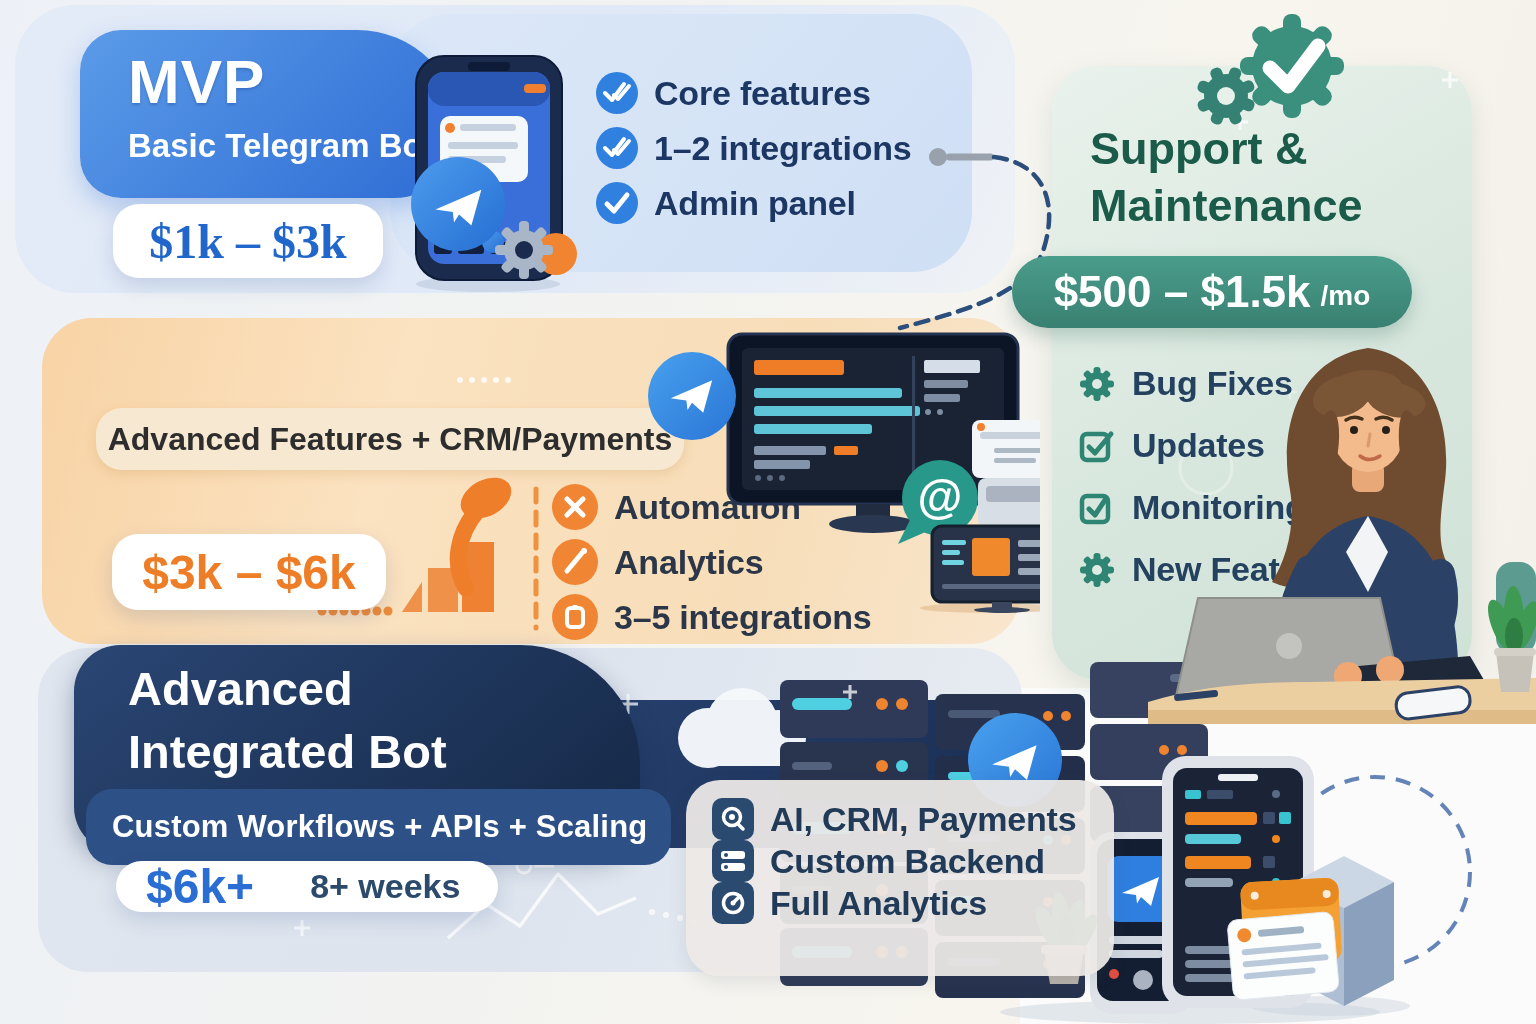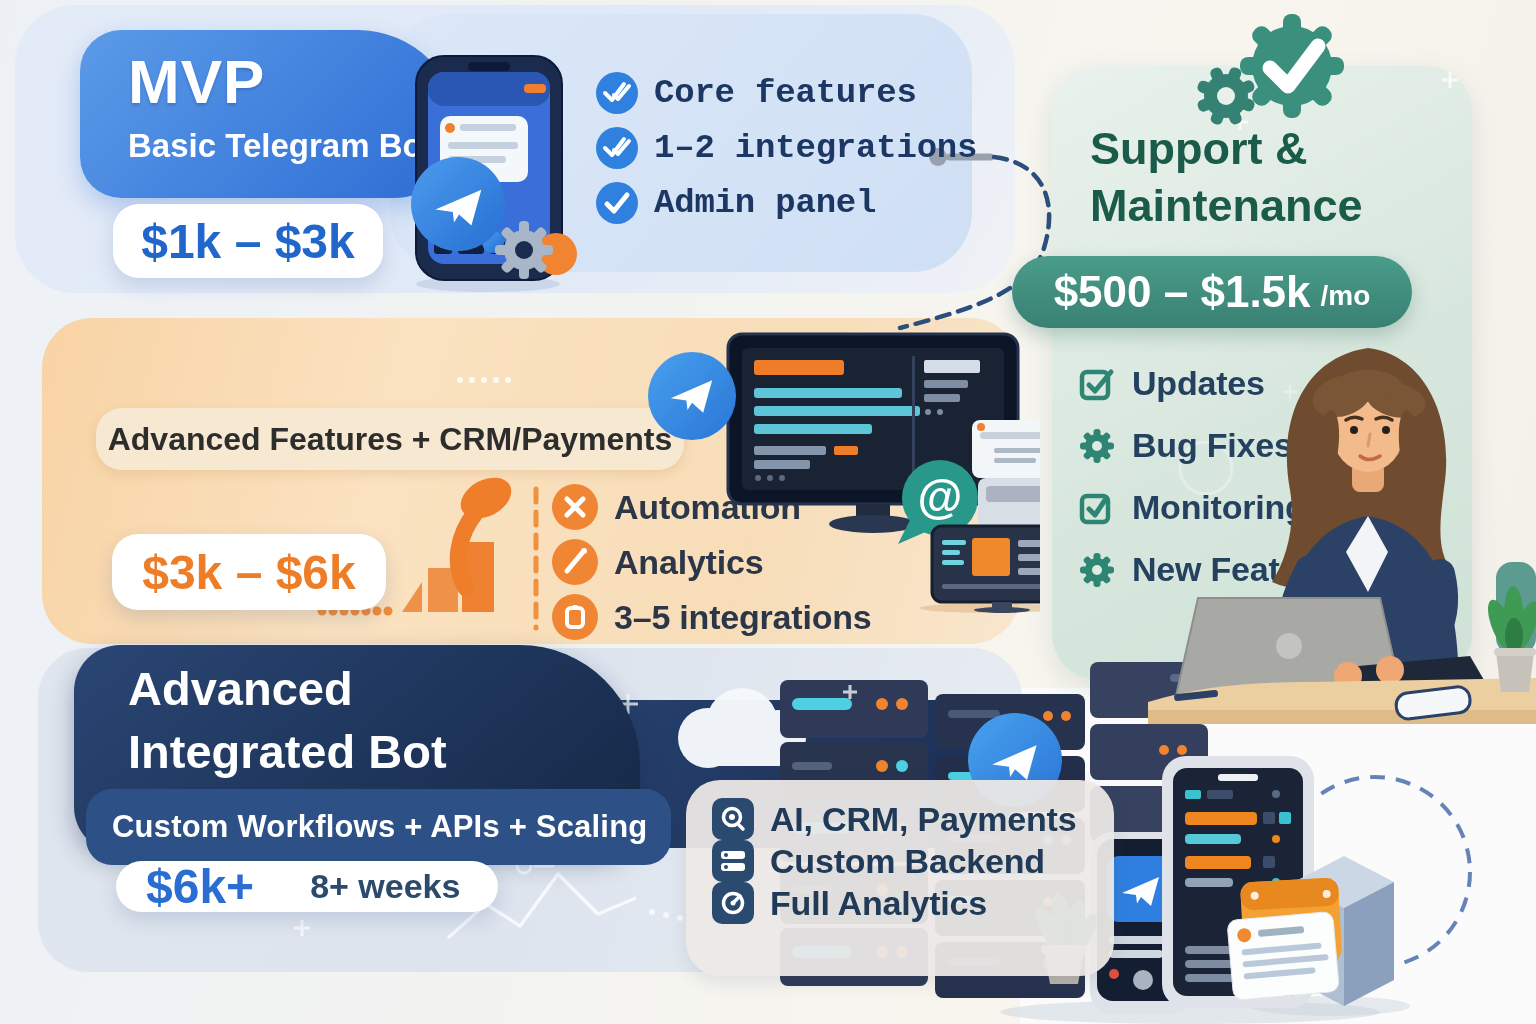--- a/index.html
+++ b/index.html
@@ -30,21 +30,21 @@
   .decor{left:0;top:0;z-index:3;pointer-events:none;}
   
   .mvp-bubble{left:80px;top:30px;width:380px;height:168px;border-radius:44px 110px 70px 44px;
     background:linear-gradient(135deg,#5b9be8,#2e6cd4);box-shadow:0 10px 24px rgba(46,108,212,.28);z-index:4;}
   .mvp-bubble .t1{margin:16px 0 0 48px;font-size:62px;font-weight:bold;color:#fff;letter-spacing:1px;
     text-shadow:0 2px 3px rgba(10,40,110,.25);}
   .mvp-bubble .t2{margin:10px 0 0 48px;font-size:33px;font-weight:600;color:#fff;}
   .pill{background:#fff;border-radius:26px;display:flex;align-items:center;justify-content:center;
     box-shadow:0 8px 20px rgba(40,70,130,.16);z-index:4;}
   .mvp-pill{left:113px;top:204px;width:270px;height:74px;}
-  .mvp-pill span{font-size:48px;font-weight:bold;color:#2166cb;}
+  .mvp-pill span{font-size:48px;font-weight:bold;color:#2166cb;font-family:Liberation Serif, serif;}
   .biz-bubble{left:82px;top:320px;width:612px;height:150px;border-radius:42px 120px 70px 42px;
     background:linear-gradient(135deg,#f8a84f,#ee7c26);box-shadow:0 10px 22px rgba(238,124,38,.30);z-index:4;}
   .biz-bubble .t1{margin:18px 0 0 44px;font-size:50px;font-weight:bold;color:#fff;
     text-shadow:0 2px 3px rgba(140,60,0,.25);}
   .biz-subpill{left:96px;top:408px;width:588px;height:62px;border-radius:26px;background:#f7e8d2;
     display:flex;align-items:center;justify-content:center;box-shadow:0 4px 12px rgba(180,120,50,.18);z-index:4;}
   .biz-subpill span{font-size:32px;font-weight:600;color:#2d2d2d;}
   .biz-pill{left:112px;top:486px;width:274px;height:76px;margin-top:48px;}
   .biz-pill span{font-size:48px;font-weight:bold;color:#ee7d28;}
   .adv-bubble{left:74px;top:645px;width:566px;height:208px;border-radius:46px 120px 46px 46px;
@@ -63,21 +63,21 @@
   .sup-title div{font-size:45px;font-weight:bold;color:#1b5b49;line-height:57px;}
   .sup-pill{left:1012px;top:256px;width:400px;height:72px;border-radius:36px;
     background:linear-gradient(180deg,#4a9c8a,#398172);display:flex;align-items:center;justify-content:center;
     box-shadow:0 8px 18px rgba(40,100,85,.25);z-index:4;}
   .sup-pill .price{font-size:44px;font-weight:bold;color:#fff;}
   .sup-pill .suffix{font-size:28px;font-weight:bold;color:#fff;margin-left:10px;margin-top:8px;}
   
   ul.feats{list-style:none;margin:0;padding:0;display:flex;flex-direction:column;z-index:4;}
   .feat{display:flex;align-items:center;gap:16px;}
   .feat .txt{font-weight:600;letter-spacing:-.2px;}
-  .mvp-feats{left:596px;top:72px;gap:13px;font-family:Liberation Mono, monospace;}
+  .mvp-feats{left:596px;top:72px;gap:13px;}
   .mvp-feats .txt{font-size:34px;color:#1c3763;}
   .biz-feats{left:552px;top:484px;gap:9px;}
   .biz-feats .txt{font-size:34px;color:#2b3748;}
   .adv-feats{left:712px;top:798px;}
   .adv-feats .txt{font-size:34px;color:#203a58;}
   .sup-feats{left:1078px;top:364px;gap:23px;}
   .sup-feats .txt{font-size:34px;color:#24425f;}
   .ic{flex:0 0 auto;display:flex;}
 </style>
 </head>
@@ -573,40 +573,40 @@
   </div>
   <div class="abs sup-pill">
     <span class="price">$500 – $1.5k</span>
     <span class="suffix">/mo</span>
   </div>
 
   <ul class="abs feats sup-feats">
     <li class="feat">
       <span class="ic">
         <svg width="38" height="38" viewBox="0 0 38 38">
-          <rect x="4" y="7" width="26" height="26" rx="5" fill="none" stroke="#2e8573" stroke-width="4.5"></rect>
-          <polyline points="11,20 17,26 33,7" fill="none" stroke="#2e8573" stroke-width="5" stroke-linecap="round" stroke-linejoin="round"></polyline>
-          </svg>
-      </span>
-      <span class="txt">Updates</span>
-    </li>
-    <li class="feat">
-      <span class="ic">
-        <svg width="38" height="38" viewBox="0 0 38 38">
           <g fill="#2e8573">
             <rect x="15.5" y="2" width="7" height="34" rx="3"></rect>
             <rect x="15.5" y="2" width="7" height="34" rx="3" transform="rotate(45 19 19)"></rect>
             <rect x="15.5" y="2" width="7" height="34" rx="3" transform="rotate(90 19 19)"></rect>
             <rect x="15.5" y="2" width="7" height="34" rx="3" transform="rotate(135 19 19)"></rect>
             <circle cx="19" cy="19" r="12"></circle>
           </g>
           <circle cx="19" cy="19" r="5" fill="#dfeae2"></circle>
           </svg>
       </span>
       <span class="txt">Bug Fixes</span>
+    </li>
+    <li class="feat">
+      <span class="ic">
+        <svg width="38" height="38" viewBox="0 0 38 38">
+          <rect x="4" y="7" width="26" height="26" rx="5" fill="none" stroke="#2e8573" stroke-width="4.5"></rect>
+          <polyline points="11,20 17,26 33,7" fill="none" stroke="#2e8573" stroke-width="5" stroke-linecap="round" stroke-linejoin="round"></polyline>
+          </svg>
+      </span>
+      <span class="txt">Updates</span>
     </li>
     <li class="feat">
       <span class="ic">
         <svg width="38" height="38" viewBox="0 0 38 38">
           <rect x="4" y="7" width="26" height="26" rx="5" fill="none" stroke="#2e8573" stroke-width="4.5"></rect>
           <polyline points="11,20 17,26 27,11" fill="none" stroke="#2e8573" stroke-width="5" stroke-linecap="round" stroke-linejoin="round"></polyline>
           </svg>
       </span>
       <span class="txt">Monitoring</span>
     </li>

